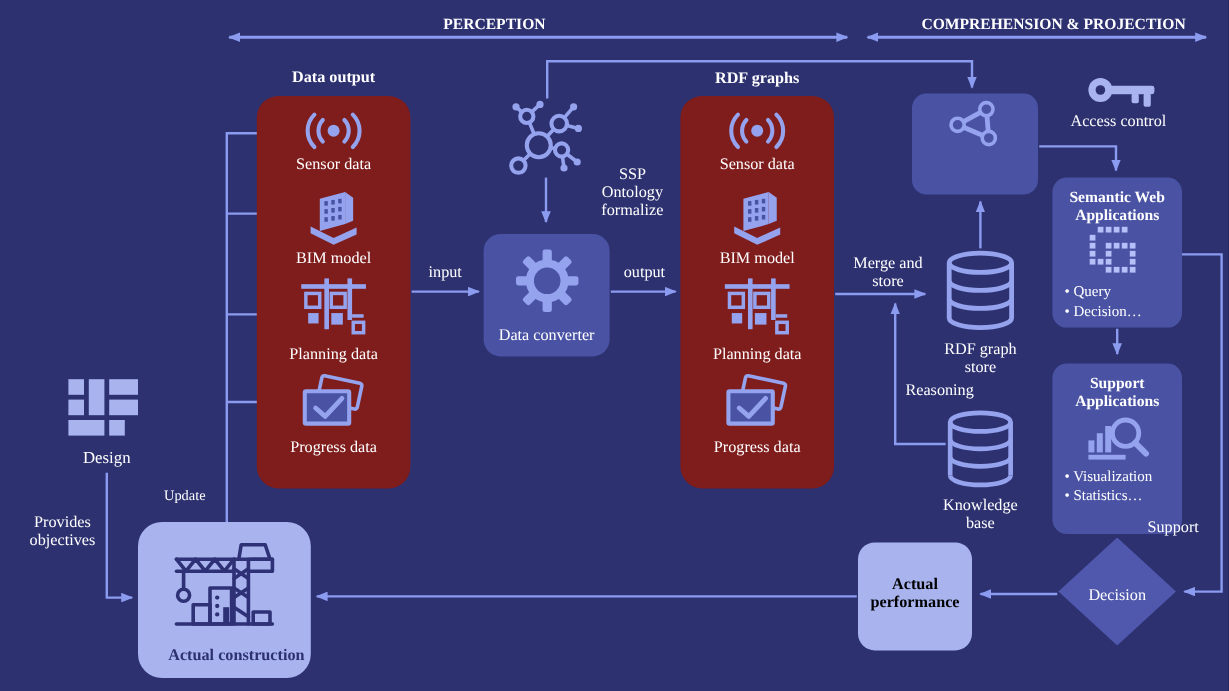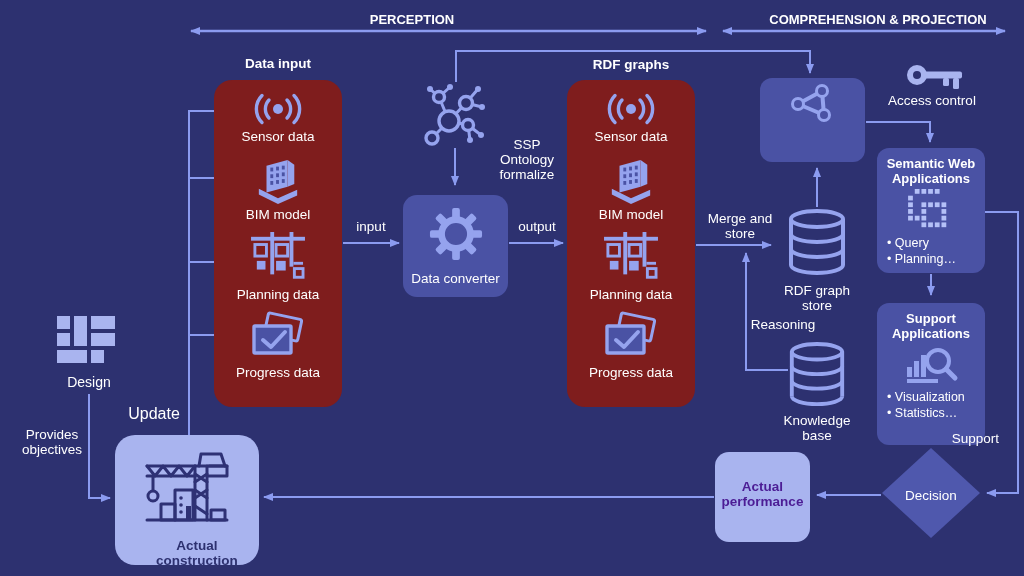--- a/index.html
+++ b/index.html
@@ -1,19 +1,19 @@
 <!DOCTYPE html>
 <html><head>
 <meta charset="utf-8">
 <style>
   html,body{margin:0;padding:0;background:#1c1e4a;}
   .stage{
     position:relative;width:1024px;height:576px;overflow:hidden;
     background:#2d3170;
-    font-family:Liberation Sans, sans-serif;
+    font-family:Liberation Serif, serif;
     -webkit-font-smoothing:antialiased;
   }
   .abs{position:absolute;}
   .lbl{color:#ffffff;font-size:13.5px;line-height:15px;text-align:center;}
   .bold{font-weight:bold;}
   .box{position:absolute;background:#7f1d1d;border-radius:16px;}
   .box-sm{position:absolute;background:#4a52a4;border-radius:12px;}
   .box-light{position:absolute;background:#a9b4ef;border-radius:16px;}
   .dark-text{color:#2d3170;}
   .di{position:absolute;left:0;right:0;text-align:center;}
@@ -56,21 +56,21 @@
       <path d="M931,426 V444" marker-end="url(#mk)"></path>
       <path d="M881,495 H817" marker-end="url(#mk)"></path>
       <path d="M714,497 H264" marker-end="url(#mk)"></path>
       <path d="M89,394 V498 H110" marker-end="url(#mk)"></path>
     </g>
   </svg>
 
   <div class="abs lbl bold" style="left:342px;top:12px;width:140px;font-size:13px;">PERCEPTION</div>
   <div class="abs lbl bold" style="left:754px;top:12px;width:248px;font-size:13px;">COMPREHENSION &amp; PROJECTION</div>
 
-  <div class="abs lbl bold" style="left:214px;top:56px;width:128px;">Data input</div>
+  <div class="abs lbl bold" style="left:214px;top:56px;width:128px;">Data output</div>
   <div class="box" style="left:214px;top:80px;width:128px;height:327px;border-radius:18px;">
     <div class="di" style="top:12px;">
       <svg width="52" height="34" viewBox="0 0 52 30">
         <g stroke="#95a3ee" stroke-width="3.4" fill="none" stroke-linecap="round">
           <path d="M17,6 A13,13 0 0 0 17,24"></path>
             <path d="M10,1.5 A19,19 0 0 0 10,28.5"></path>
           <path d="M35,6 A13,13 0 0 1 35,24"></path>
             <path d="M42,1.5 A19,19 0 0 1 42,28.5"></path>
         </g>
         <circle cx="26" cy="15" r="5" fill="#95a3ee"></circle>
@@ -298,21 +298,21 @@
           <rect x="35" y="28" width="5" height="5"></rect>
         <rect x="14" y="35" width="5" height="5"></rect>
           <rect x="21" y="35" width="5" height="5"></rect>
           <rect x="28" y="35" width="5" height="5"></rect>
           <rect x="35" y="35" width="5" height="5"></rect>
         <rect x="7" y="28" width="5" height="5"></rect>
       </g>
     </svg>
     <div class="bullets" style="left:10px;top:87px;">
       <div>• Query</div>
-      <div>• Planning…</div>
+      <div>• Decision…</div>
     </div>
   </div>
 
   <div class="box-sm" style="left:877px;top:303px;width:108px;height:142px;">
     <div class="abs lbl bold" style="left:0;right:0;top:8px;font-size:13px;">Support Applications</div>
     <svg class="abs" style="left:28px;top:42px;" width="52" height="40" viewBox="0 0 52 40">
       <g fill="#95a3ee">
         <rect x="2" y="22" width="5" height="10"></rect>
         <rect x="9" y="16" width="5" height="16"></rect>
         <rect x="16" y="10" width="5" height="22"></rect>
@@ -327,38 +327,38 @@
     </div>
   </div>
 
   <div class="abs lbl" style="left:935px;top:431px;width:64px;text-align:right;">Support</div>
   <svg class="abs" style="left:882px;top:448px;" width="98" height="90" viewBox="0 0 98 90">
     <polygon points="49,0 98,45 49,90 0,45" fill="#4f58ad"></polygon>
   </svg>
   <div class="abs lbl" style="left:882px;top:488px;width:98px;">Decision</div>
 
   <div class="box-light" style="left:715px;top:452px;width:95px;height:90px;border-radius:14px;">
-    <div class="abs lbl bold dark-text" style="left:2px;right:2px;top:27px;color:#4c1d95;">Actual performance</div>
+    <div class="abs lbl bold dark-text" style="left:2px;right:2px;top:27px;color:#000000;">Actual performance</div>
   </div>
 
   <svg class="abs" style="left:57px;top:312px;" width="58" height="56" viewBox="0 0 58 48">
     <g fill="#a9b4ef">
       <rect x="0" y="0" width="13" height="13"></rect>
       <rect x="17" y="0" width="13" height="30"></rect>
       <rect x="34" y="0" width="24" height="13"></rect>
       <rect x="0" y="17" width="13" height="13"></rect>
       <rect x="34" y="17" width="24" height="13"></rect>
       <rect x="0" y="34" width="30" height="13"></rect>
       <rect x="34" y="34" width="13" height="13"></rect>
     </g>
   </svg>
   <div class="abs lbl" style="left:40px;top:375px;width:98px;font-size:14px;">Design</div>
   <div class="abs lbl" style="left:9px;top:427px;width:86px;">Provides objectives</div>
 
-  <div class="abs lbl" style="left:125px;top:406px;width:58px;font-size:16px;">Update</div>
+  <div class="abs lbl" style="left:125px;top:406px;width:58px;font-size:12px;">Update</div>
 
   <div class="box-light" style="left:115px;top:435px;width:144px;height:130px;border-radius:20px;">
     <svg class="abs" style="left:24px;top:12px;" width="96" height="80" viewBox="0 0 96 78">
       <g stroke="#2e3175" stroke-width="3" fill="none" stroke-linejoin="round" stroke-linecap="round">
         <path d="M8,72 H88"></path>
         <path d="M56,18 V72 M68,18 V72"></path>
         <path d="M56,26 L68,34 M68,26 L56,34 M56,42 L68,50 M68,42 L56,50 M56,58 L68,66"></path>
         <path d="M8,18 H88 M8,28 H56"></path>
         <path d="M8,18 L16,28 L24,18 L32,28 L40,18 L48,28 L56,18"></path>
         <path d="M60,18 L62,6 H82 L86,18"></path>

